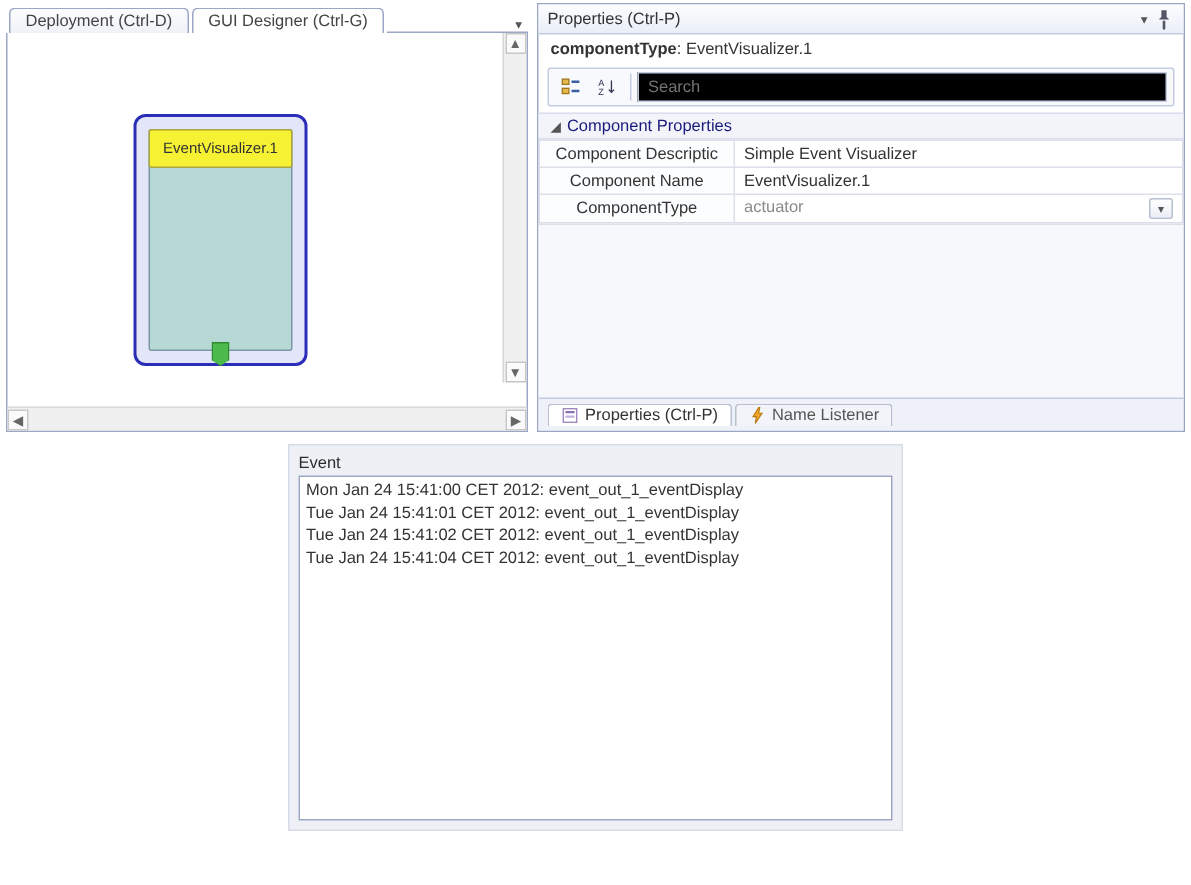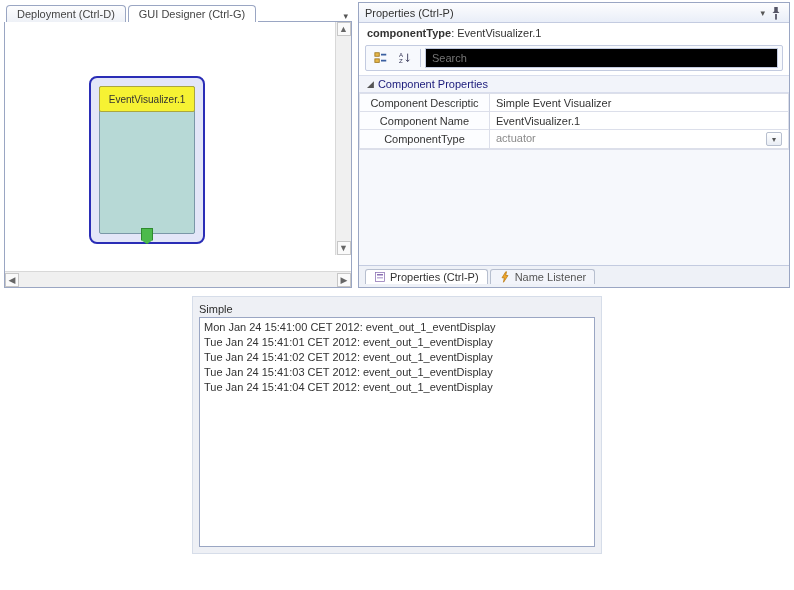--- a/index.html
+++ b/index.html
@@ -367,22 +367,21 @@
             <path d="M9 1L4 9h3l-1 6 6-9H9l1-5z" fill="#f2a62a" stroke="#b87a10"></path>
           </svg>
         <span>Name Listener</span>
       </div>
     </div>
   </div>
 </div>
 
 <div class="events-panel">
   <div class="events-wrap">
-    <div class="events-label">Simple</div>
+    <div class="events-label">Event</div>
     <div class="events-box">
         <div>Mon Jan 24 15:41:00 CET 2012: event_out_1_eventDisplay</div>
         <div>Tue Jan 24 15:41:01 CET 2012: event_out_1_eventDisplay</div>
         <div>Tue Jan 24 15:41:02 CET 2012: event_out_1_eventDisplay</div>
-        <div>Tue Jan 24 15:41:03 CET 2012: event_out_1_eventDisplay</div>
         <div>Tue Jan 24 15:41:04 CET 2012: event_out_1_eventDisplay</div>
       </div>
   </div>
 </div>
 
 </body></html>

